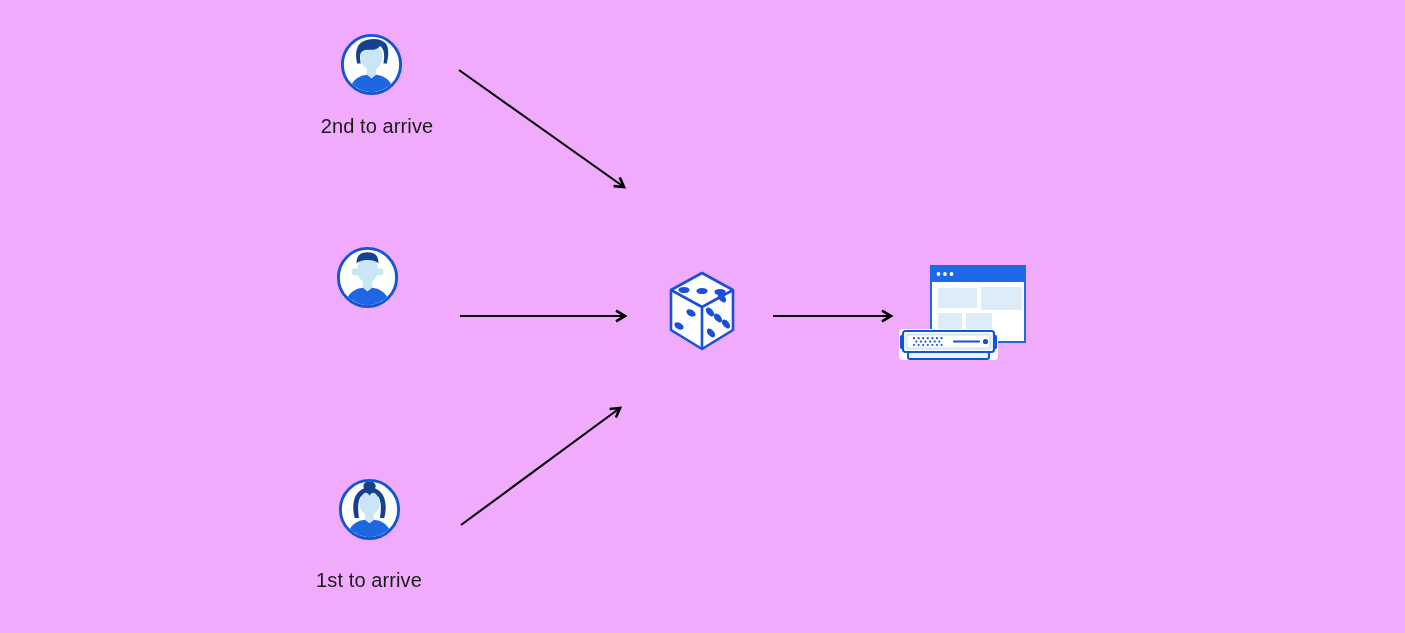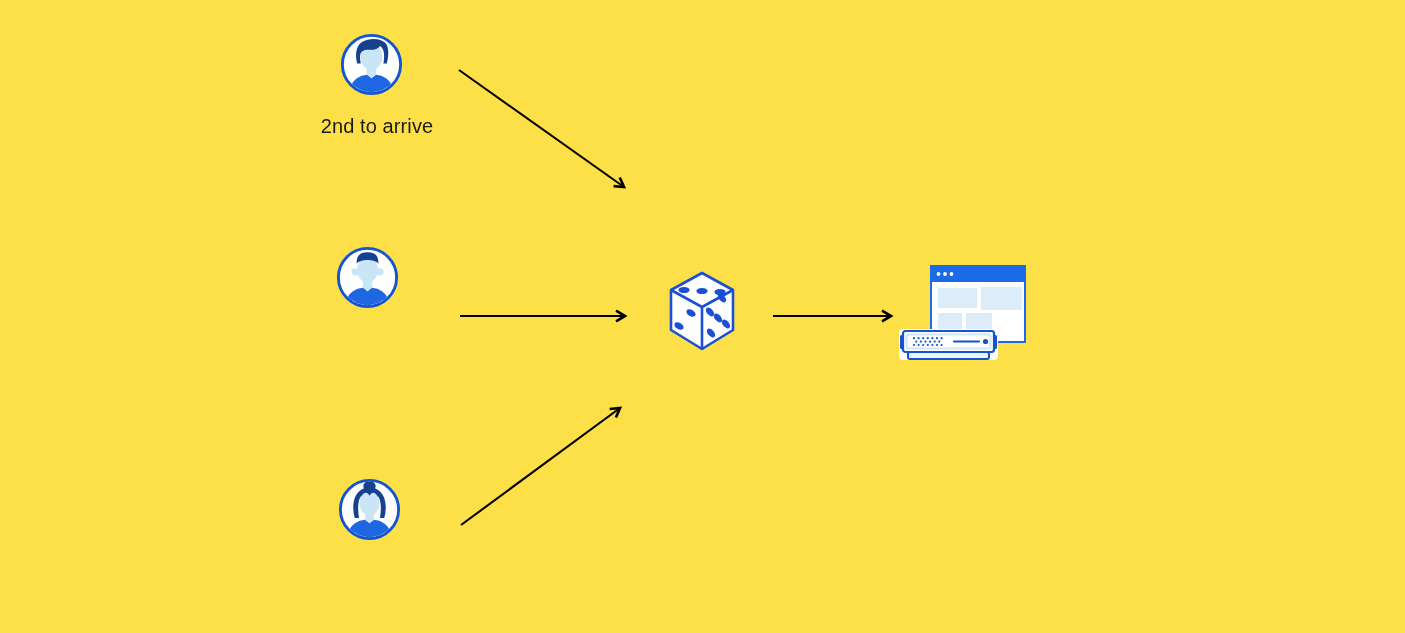--- a/index.html
+++ b/index.html
@@ -1,17 +1,17 @@
 <!DOCTYPE html>
 <html style="--outline-blue: #1254d1; --hair-navy: #16418f; --skin-blue: #c9e5f6; --shirt-blue: #1e66e2; --dice-blue: #1a4fd6; --titlebar-blue: #1d6ae8; --panel-blue: #dcecf8; --server-blue: #1254d1; --server-inner-blue: #cfe7f7; --tray-blue: #eaf4fb; --arrow-color: #000000; --label-color: #1a1a1a;"><head>
 <meta charset="utf-8">
 <style>
   html,body{margin:0;padding:0;background:#fff;}
   .canvas{
-    position:relative;width:1405px;height:633px;background:#fde047;
+    position:relative;width:1405px;height:633px;background:#f0abfc;
     font-family:"Liberation Sans",sans-serif;overflow:hidden;
   }
   .abs{position:absolute;}
   .node-label{
     position:absolute;width:220px;text-align:center;
     font-size:20px;line-height:24px;color:var(--label-color,#1a1a1a);
     letter-spacing:0.1px;
   }
   svg{display:block;}
   .arrow-layer{position:absolute;left:0;top:0;width:1405px;height:633px;}
@@ -79,20 +79,21 @@
       <path d="M17.5,42 C14.5,31 15.5,18 24,12.5 C29.5,8.8 36.5,8.8 42,12.5 C50.5,18 51.5,31 48.5,42
                L44,42 C45.5,32 45.5,22.5 41,17.5 C36.5,13.5 29.5,13.5 25,17.5 C20.5,22.5 20.5,32 22,42 Z" fill="var(--hair-navy,#16418f)"></path>
       <rect x="28.5" y="34" width="9" height="13" fill="var(--skin-blue,#c9e5f6)"></rect>
       <ellipse cx="33" cy="26.5" rx="10.5" ry="12.8" fill="var(--skin-blue,#c9e5f6)"></ellipse>
       <path d="M23.5,21 C24,13 28.5,10.5 33,10.5 C37.5,10.5 42,13 42.5,21
                C39.5,14.5 35.5,14 33.2,18.5 C30.5,13.8 26.5,14.5 23.5,21 Z" fill="var(--hair-navy,#16418f)"></path>
       <ellipse cx="33" cy="8.5" rx="6.5" ry="5.5" fill="var(--hair-navy,#16418f)"></ellipse>
       <path d="M11,66 L11,57 C13.5,48.5 21,44.5 28,43.8 L33,47.5 L38,43.8 C45,44.5 52.5,48.5 55,57 L55,66 Z" fill="var(--shirt-blue,#1e66e2)"></path>
     </g>
   </svg>
+  <div class="node-label" style="left:259px;top:568px">1st to arrive</div>
 
   <svg class="abs" style="left:669px;top:271px" width="66" height="80" viewBox="0 0 66 80">
     <path d="M33,2 L64,19 L64,59 L33,78 L2,59 L2,19 Z" fill="#fff" stroke="var(--dice-blue,#1a4fd6)" stroke-width="2.6" stroke-linejoin="round"></path>
     <path d="M2,19 L33,36 L64,19 M33,36 L33,78" fill="none" stroke="var(--dice-blue,#1a4fd6)" stroke-width="2.6" stroke-linejoin="round"></path>
 
     <ellipse cx="15" cy="19" rx="5.6" ry="3.1" fill="var(--dice-blue,#1a4fd6)"></ellipse>
     <ellipse cx="33" cy="20" rx="5.6" ry="3.1" fill="var(--dice-blue,#1a4fd6)"></ellipse>
     <ellipse cx="51" cy="21" rx="5.6" ry="3.1" fill="var(--dice-blue,#1a4fd6)"></ellipse>
 
     <ellipse cx="22" cy="42" rx="5" ry="3.1" fill="var(--dice-blue,#1a4fd6)" transform="rotate(30 22 42)"></ellipse>

